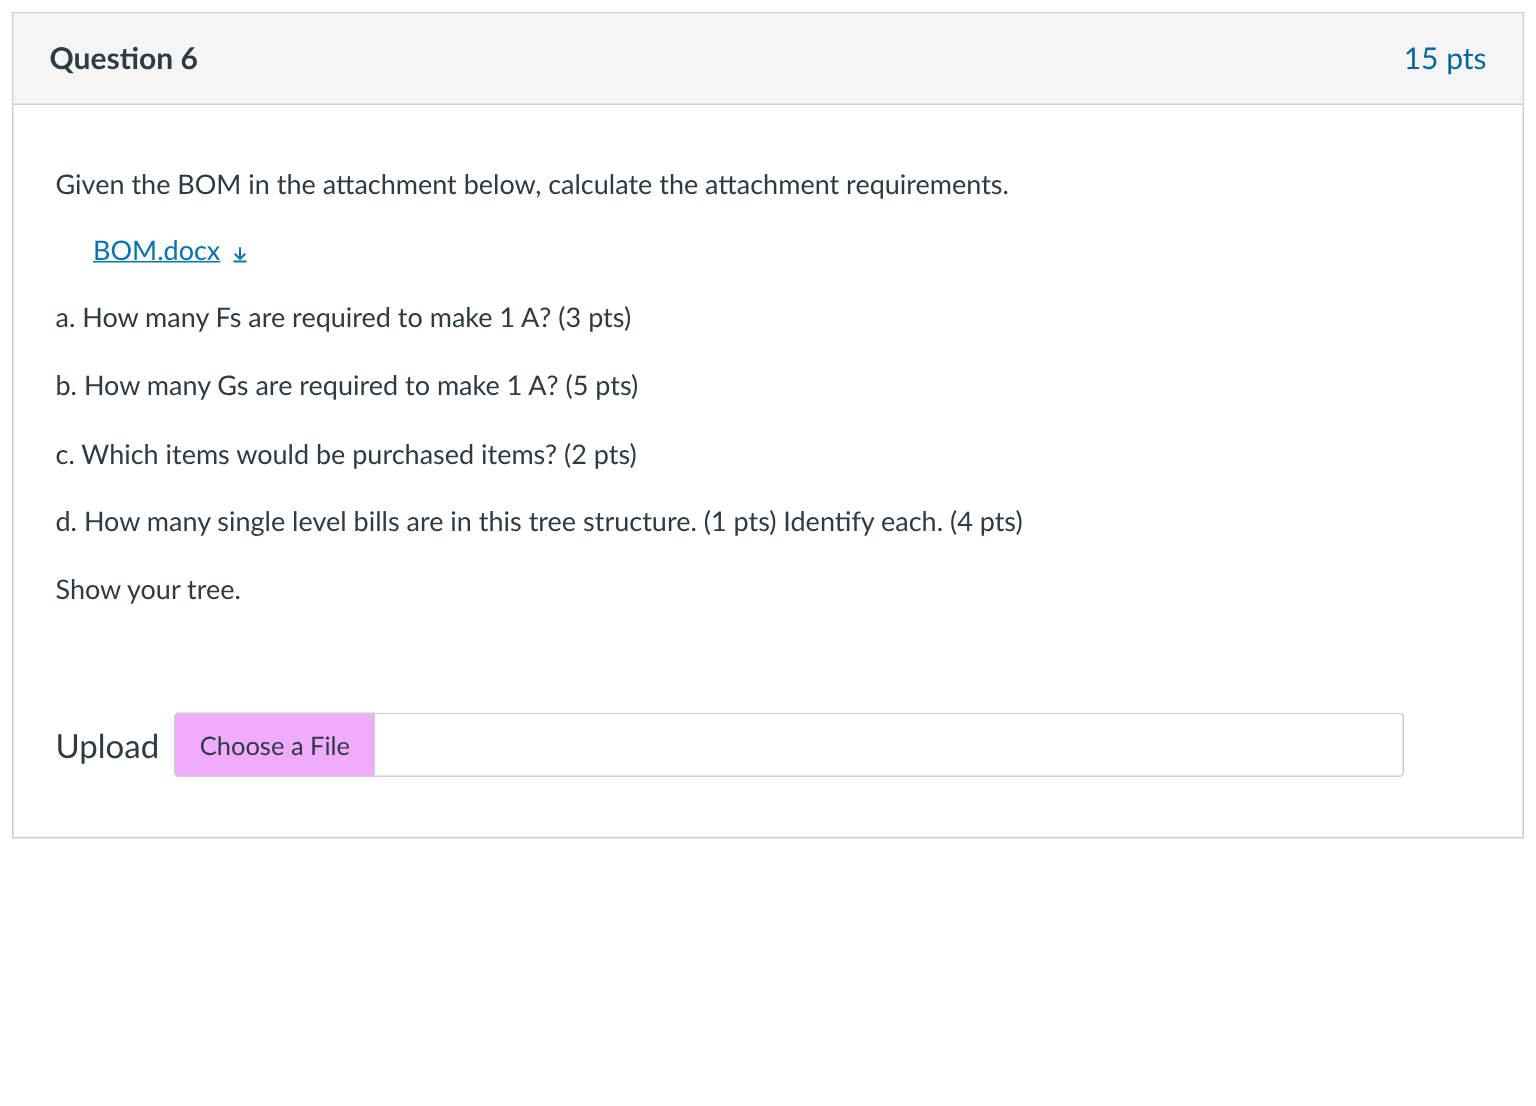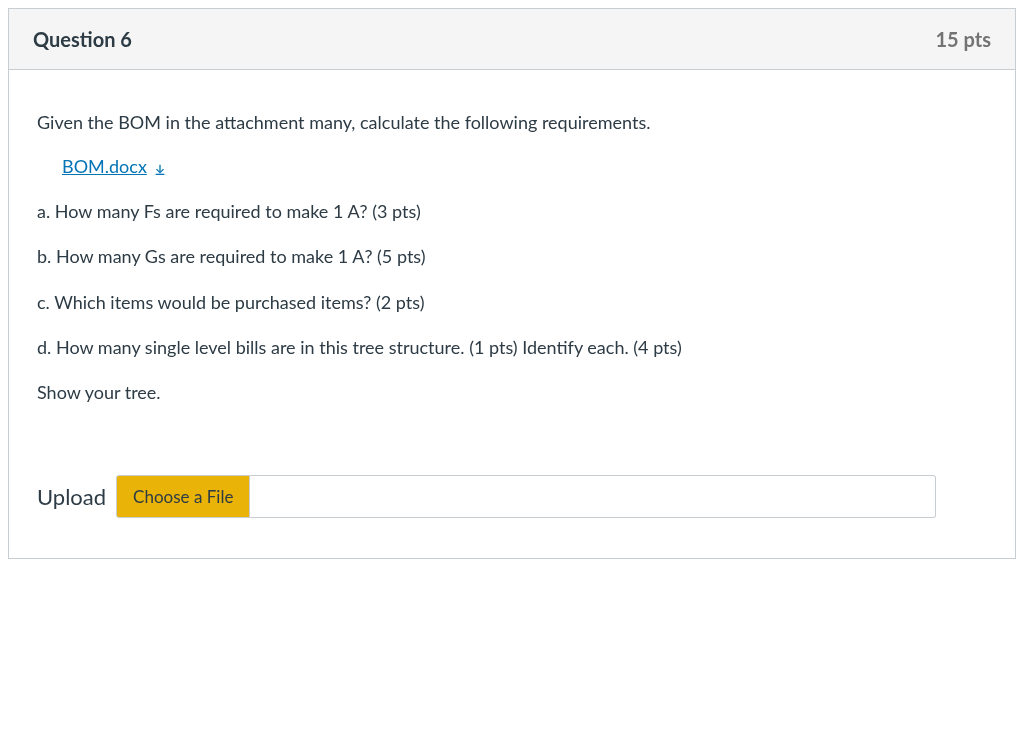--- a/index.html
+++ b/index.html
@@ -27,22 +27,22 @@
       border-bottom: 1px solid #c7cdd1;
       text-align: right;
     }
     .question-title {
       font-size: 20px;
       font-weight: 700;
       color: #2d3b45;
     }
     .question-points {
       font-size: 20px;
-      font-weight: 700;
-      color: #737373;
+      font-weight: 400;
+      color: #0369a1;
     }
     .question-body {
       padding: 40px 28px 40px 28px;
     }
     .body-text {
       font-size: 18px;
       line-height: 1.4;
       color: #2d3b45;
       margin-bottom: 20px;
     }
@@ -77,21 +77,21 @@
     }
     .file-group {
       display: flex;
       align-items: stretch;
       flex: 1;
       max-width: 820px;
     }
     .choose-file-btn {
       font-size: 17px;
       padding: 10px 16px;
-      background: #eab308;
+      background: #f0abfc;
       border: 1px solid #c7cdd1;
       color: #2d3b45;
       cursor: pointer;
       font-family: inherit;
       border-radius: 3px 0 0 3px;
     }
     .file-display {
       flex: 1;
       border: 1px solid #c7cdd1;
       border-left: none;
@@ -107,21 +107,21 @@
 
 <div class="question-card">
 
   <div class="question-header">
     <div class="question-title">Question 6</div>
     <div class="question-points">15 pts</div>
   </div>
 
   <div class="question-body">
 
-    <p class="body-text">Given the BOM in the attachment many, calculate the following requirements.</p>
+    <p class="body-text">Given the BOM in the attachment below, calculate the attachment requirements.</p>
 
     <div class="attachment-row">
       <a class="attachment-link">
         <span>BOM.docx</span>
         <span class="download-icon">
           <svg viewBox="0 0 16 16" width="14" height="14" fill="none" stroke="currentColor" stroke-width="1.5">
             <path d="M8 2 L8 10"></path>
             <path d="M4 7 L8 11 L12 7"></path>
             <path d="M3 13 L13 13"></path>
           </svg>

